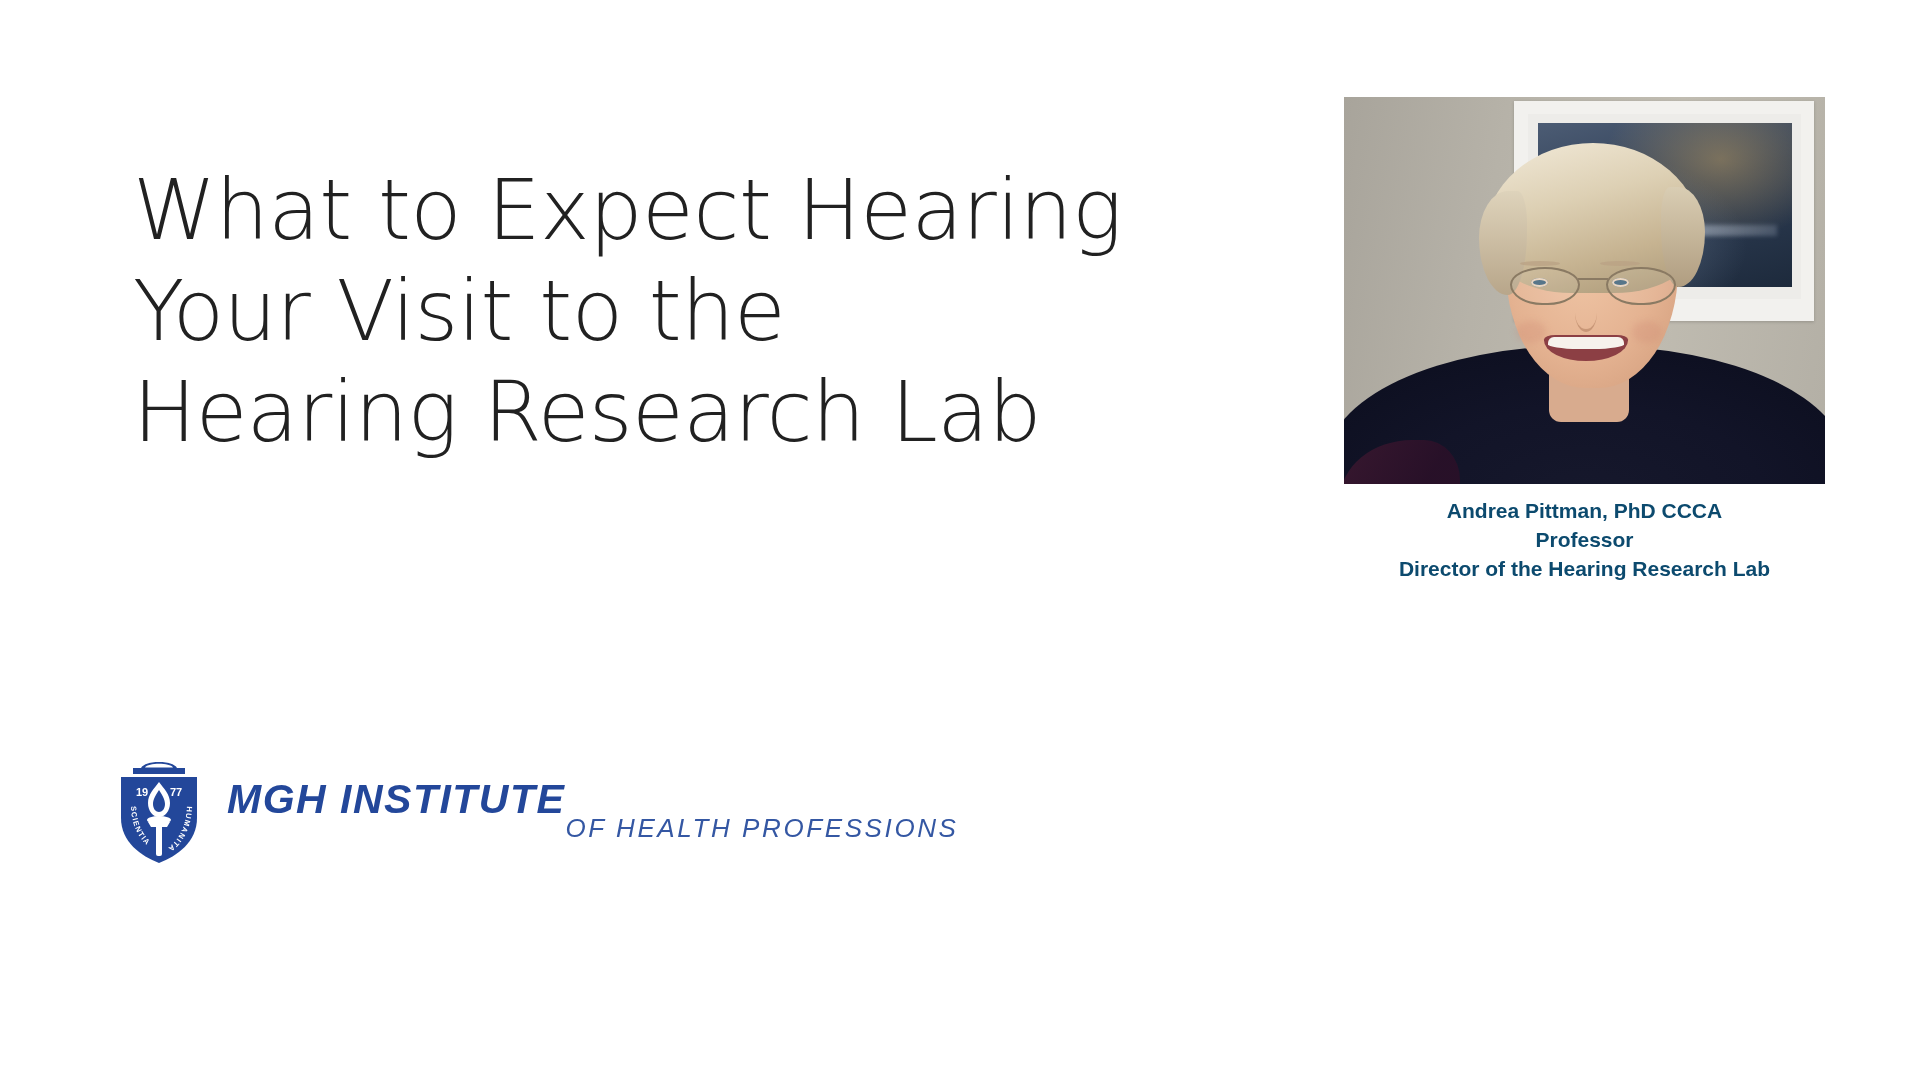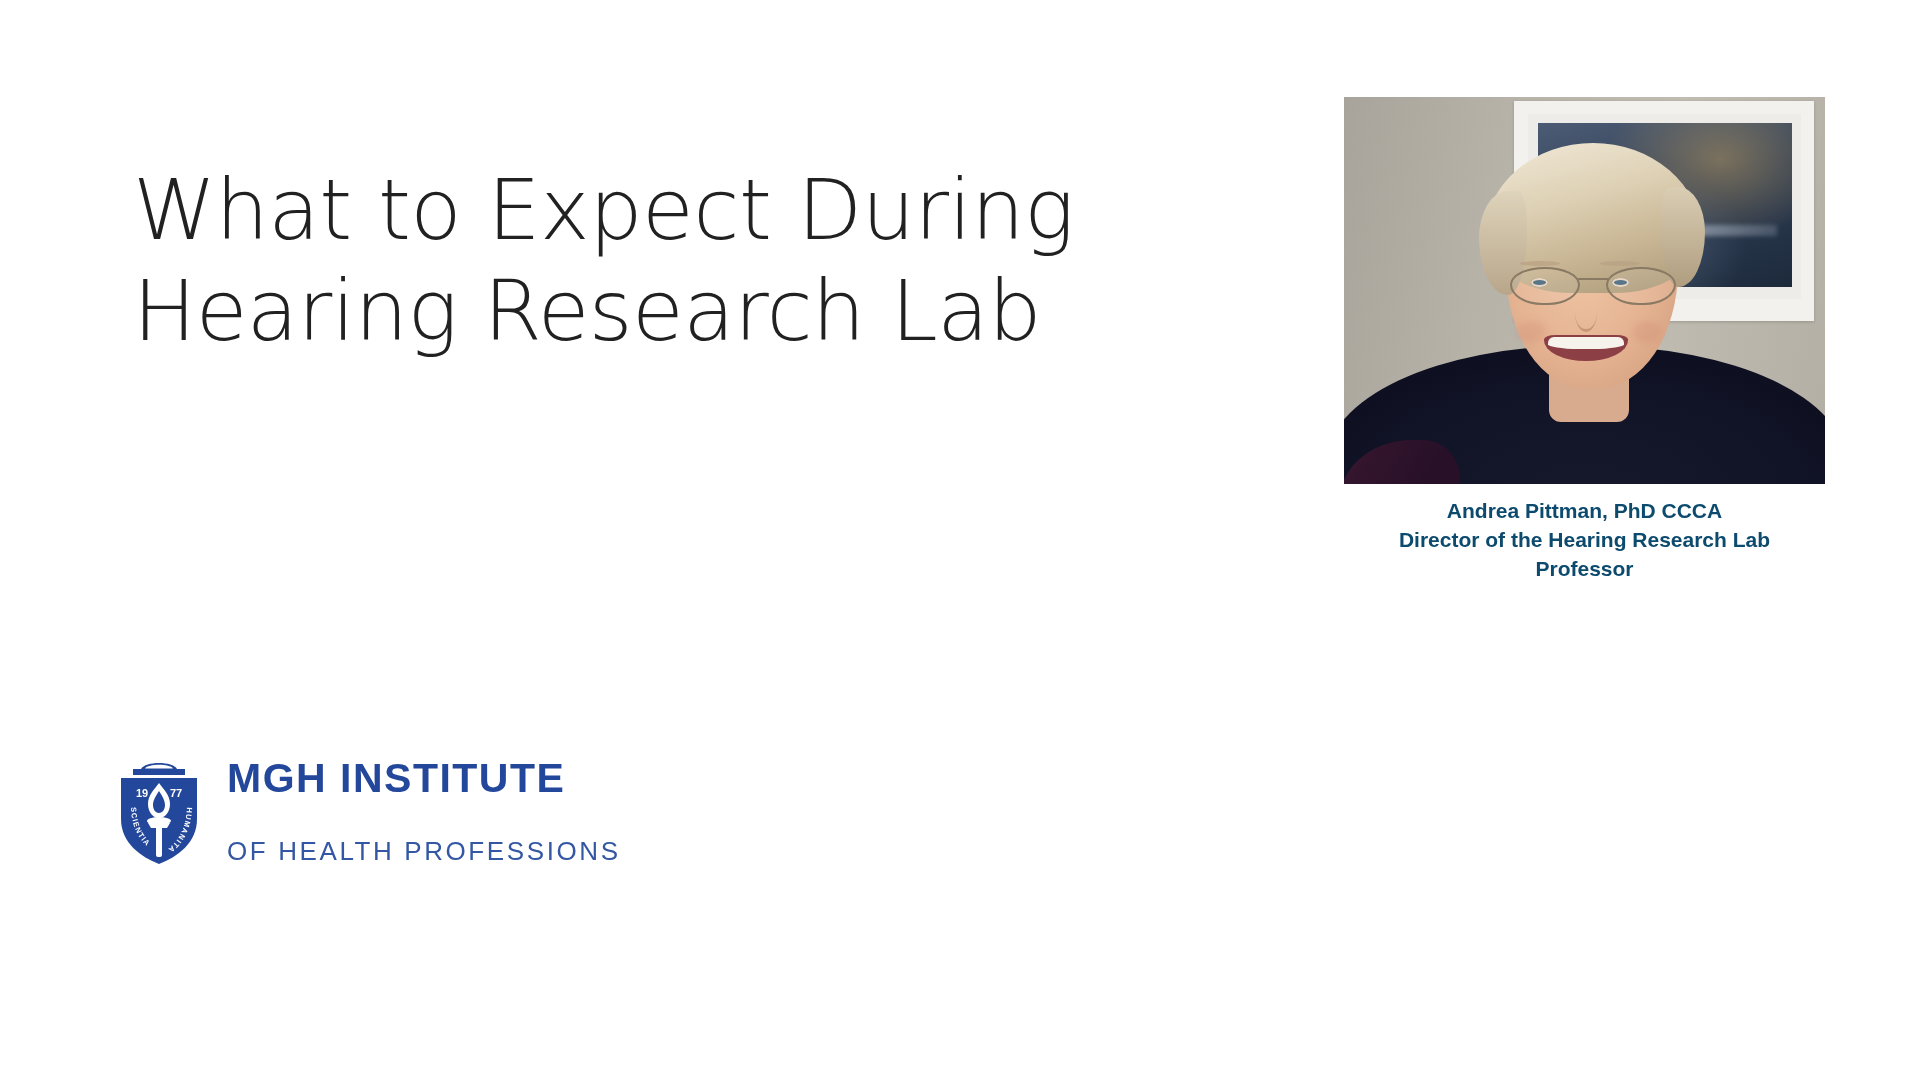--- a/index.html
+++ b/index.html
@@ -266,22 +266,23 @@
     align-items: center;
   }
   .logo-shield {
     width: 88px;
     height: 108px;
     flex: 0 0 auto;
   }
   .logo-words {
     margin-left: 24px;
     display: flex;
-    flex-direction: column;
+    flex-direction: row;
     justify-content: center;
+    font-style: italic;
   }
   .logo-line1 {
     font-family: "Liberation Sans", sans-serif;
     font-weight: 700;
     font-size: 41px;
     line-height: 44px;
     letter-spacing: 1.5px;
     color: #23479a;
     white-space: nowrap;
   }
@@ -295,21 +296,22 @@
     white-space: nowrap;
     margin-top: 36px;
   }
 </style>
 </head>
 <body>
 
 <div class="slide">
 
   <div class="title-block">
-    <div class="title-line">What to Expect During</div>
+    <div class="title-line">What to Expect Hearing</div>
+    <div class="title-line">Your Visit to the</div>
     <div class="title-line">Hearing Research Lab</div>
   </div>
 
   <div class="photo-wrap">
     <div class="photo">
       <div class="wall"></div>
 
       <div class="frame">
         <div class="frame-mat">
           <div class="frame-art"></div>
@@ -339,22 +341,22 @@
       <div class="cheek left"></div>
       <div class="cheek right"></div>
       <div class="mouth">
         <div class="teeth"></div>
       </div>
     </div>
   </div>
 
   <div class="caption">
     <div class="caption-line">Andrea Pittman, PhD CCCA</div>
+    <div class="caption-line">Professor</div>
     <div class="caption-line">Director of the Hearing Research Lab</div>
-    <div class="caption-line">Professor</div>
   </div>
 
   <div class="logo">
     <svg class="logo-shield" viewBox="0 0 88 108" aria-hidden="true">
 
       <path d="M18 12 H70 L70 18 H18 Z" fill="#23479a"></path>
       <path d="M26 12 C30 4, 58 4, 62 12 Z" fill="#23479a"></path>
       <path d="M30 11.5 C33 6.5, 55 6.5, 58 11.5 Z" fill="#ffffff"></path>
       <rect x="16" y="18.5" width="56" height="2.6" fill="#ffffff"></rect>
 

